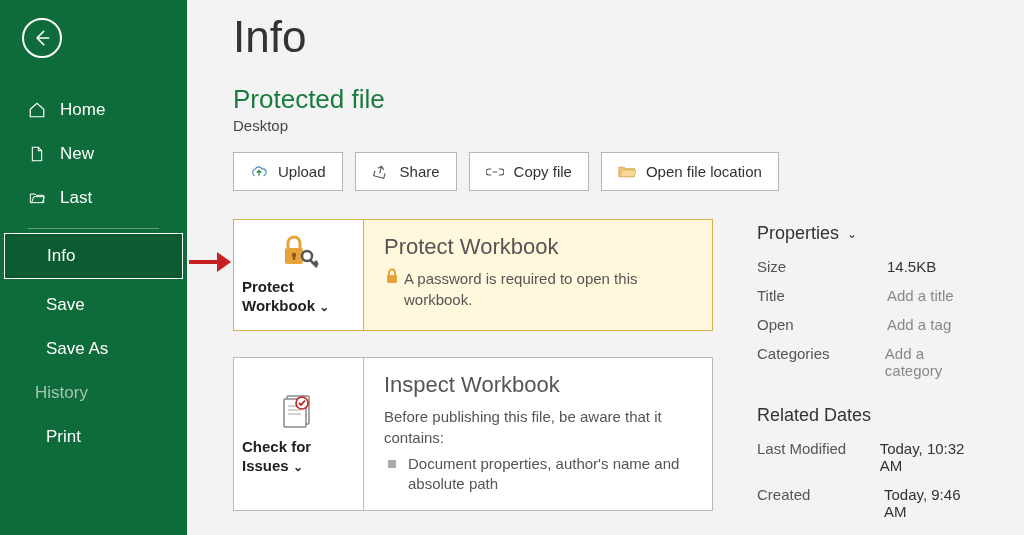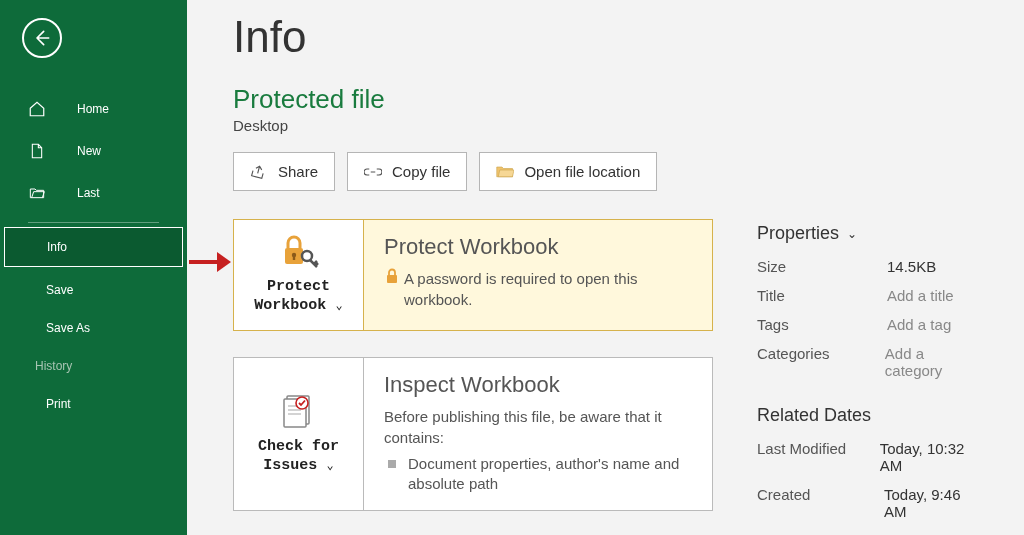--- a/index.html
+++ b/index.html
@@ -24,24 +24,24 @@
     border-radius: 50%;
     margin-left: 22px;
     display: flex; align-items: center; justify-content: center;
     cursor: pointer;
   }
   .back-circle svg { width: 20px; height: 20px; }
   .nav { margin-top: 30px; }
   .nav-item {
     display: flex; align-items: center;
     padding: 12px 28px;
-    font-size: 12px;
+    font-size: 17px;
     font-weight: 300;
     cursor: pointer;
-    gap: 31px;
+    gap: 14px;
   }
   .nav-item .ic { width: 18px; height: 18px; display: flex; align-items: center; justify-content: center; }
   .nav-item.dim { color: #a7c5b2; }
   .nav-divider {
     border-top: 1px solid rgba(255,255,255,0.35);
     margin: 8px 28px 4px;
   }
   .nav-item.selected {
     background: #0b5a30;
     border: 1px solid #fff;
@@ -98,21 +98,21 @@
   .card-btn {
     width: 130px;
     background: #fff;
     border-right: 1px solid #bababa;
     display: flex; flex-direction: column; align-items: center; justify-content: center;
     padding: 14px 8px;
     gap: 6px;
     cursor: pointer;
   }
   .card.highlight .card-btn { border-right: 1px solid #d6b24c; }
-  .card-btn-label { font-size: 15px; font-weight: 600; color: #222; text-align: center; line-height: 1.25; font-family: Liberation Mono, monospace; }
+  .card-btn-label { font-size: 15px; font-weight: 600; color: #222; text-align: left; line-height: 1.25; }
   .card-body { padding: 14px 20px 16px; flex:1; }
   .card-heading { font-size: 22px; color: #555; font-weight: 400; margin-bottom: 8px; }
   .card-desc { font-size: 15px; color: #555; line-height: 1.4; display:flex; gap:4px; }
   .bullet-list { margin-top: 6px; padding-left: 4px; }
   .bullet-item { display: flex; gap: 12px; font-size: 15px; color: #555; line-height: 1.35; }
   .bullet-sq { width: 8px; height: 8px; background: #aaa; margin-top: 6px; flex-shrink:0; }
   .right-col { flex: 1; padding-top: 4px; }
   .prop-head { font-size: 18px; color: #333; margin-bottom: 14px; display:flex; align-items:center; gap:8px; }
   .prop-row { display: flex; font-size: 15px; margin-bottom: 12px; }
   .prop-label { width: 130px; color: #555; }
@@ -173,20 +173,29 @@
     </div>
   </div>
 </div>
 
 <div class="main">
   <div class="page-title">Info</div>
   <div class="file-title">Protected file</div>
   <div class="file-loc">Desktop</div>
 
   <div class="action-row">
+    <div class="action-btn">
+      <span class="ic">
+          <svg viewBox="0 0 24 16" width="20" height="14">
+            <path d="M6 13 A5 5 0 0 1 7 4 A5 5 0 0 1 16 4 A4 4 0 0 1 18 13" stroke="#4a8bc2" stroke-width="1.5" fill="none"></path>
+            <path d="M12 13 V6 M9 9 L12 6 L15 9" stroke="#197b3e" stroke-width="1.5" fill="none"></path>
+          </svg>
+        </span>
+      <span>Upload</span>
+    </div>
     <div class="action-btn">
       <span class="ic">
           <svg viewBox="0 0 24 20" width="20" height="16">
             <path d="M4 10 V17 H18 V10 M11 2 V12 M7 6 L11 2 L15 6" stroke="#555" stroke-width="1.5" fill="none" transform="rotate(15 11 9)"></path>
           </svg>
         </span>
       <span>Share</span>
     </div>
     <div class="action-btn">
       <span class="ic">
@@ -277,21 +286,21 @@
       </div>
       <div class="prop-row">
         <div class="prop-label">Size</div>
         <div class="prop-val">14.5KB</div>
       </div>
       <div class="prop-row">
         <div class="prop-label">Title</div>
         <div class="prop-val placeholder">Add a title</div>
       </div>
       <div class="prop-row">
-        <div class="prop-label">Tags</div>
+        <div class="prop-label">Open</div>
         <div class="prop-val placeholder">Add a tag</div>
       </div>
       <div class="prop-row">
         <div class="prop-label">Categories</div>
         <div class="prop-val placeholder">Add a category</div>
       </div>
 
       <div class="section-head">Related Dates</div>
       <div class="prop-row">
         <div class="prop-label">Last Modified</div>

